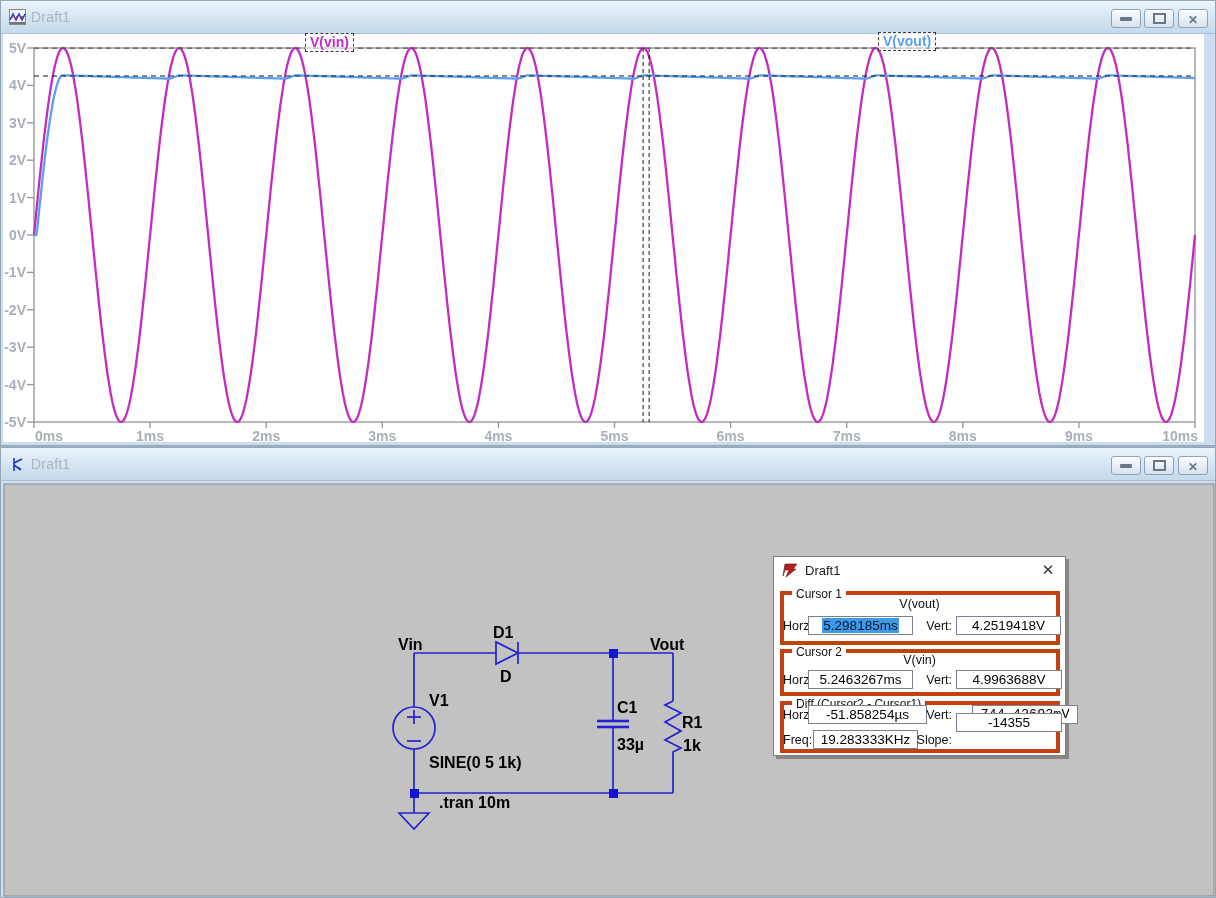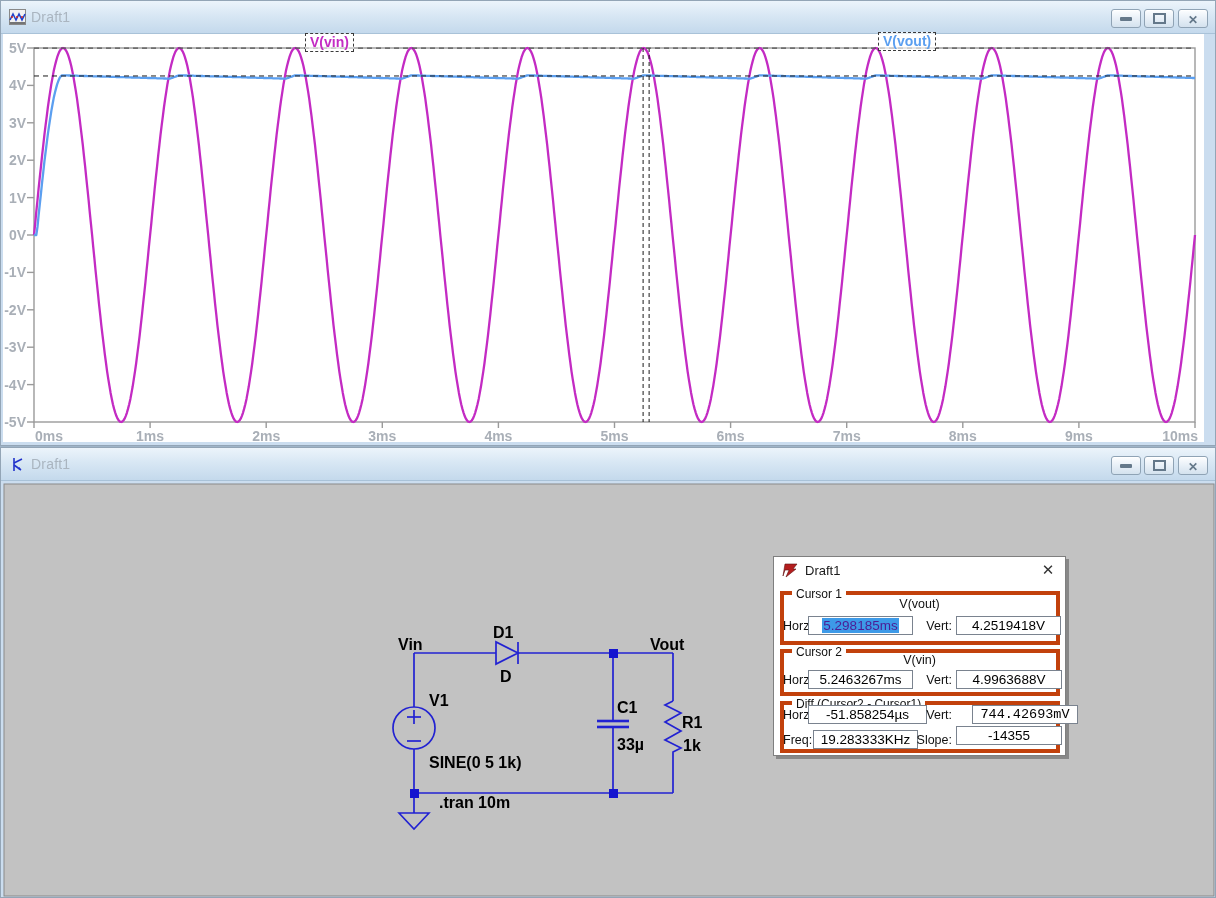--- a/index.html
+++ b/index.html
@@ -49,21 +49,21 @@
   .dlg-close{position:absolute;right:8px;top:4px;font-size:15px;color:#333;width:18px;text-align:center;}
   .groupbox{position:absolute;left:6px;width:280px;border:4px solid #c2410c;box-sizing:border-box;}
   .grouplabel{position:absolute;top:-8px;left:8px;background:#fff;padding:0 4px;font-size:12px;color:#111;white-space:nowrap;}
   .tracecenter{position:absolute;width:100%;text-align:center;font-size:12.5px;color:#111;}
   .rowlabel{position:absolute;font-size:12.5px;color:#111;}
   .rlabel-right{text-align:right;width:38px;}
   .fld{
     position:absolute;height:19px;box-sizing:border-box;border:1px solid #7a838f;background:#fff;
     text-align:center;font-size:13.5px;line-height:17px;color:#000;white-space:nowrap;overflow:hidden;
   }
-  .sel{background:#3d9ae8;color:#4c1d95;padding:0 1px;}
+  .sel{background:#3d9ae8;color:#0f172a;padding:0 1px;}
 </style>
 </head>
 <body>
 
 <div class="panel" id="plot-panel">
   <div class="titlebar">
     <svg class="title-icon" viewBox="0 0 17 17">
       <rect x="0.5" y="0.5" width="16" height="15" fill="#f2f2f2" stroke="#888"></rect>
       <polyline points="1,11 4,5 7,11 10,5 13,11 16,5" fill="none" stroke="#2244cc" stroke-width="1.6"></polyline>
       <g stroke="#cc2222" stroke-width="1.4">
@@ -258,14 +258,14 @@
   <div class="groupbox" style="top:144px;height:52px;">
     <span class="grouplabel">Diff (Cursor2 - Cursor1)</span>
   </div>
   <span class="rowlabel" style="left:9px;top:151px;">Horz:</span>
   <div class="fld" style="left:34px;top:148px;width:119px;">-51.858254µs</div>
   <span class="rowlabel rlabel-right" style="left:140px;top:151px;">Vert:</span>
   <div class="fld" style="left:198px;top:148px;width:106px;font-family:Liberation Mono, monospace;">744.42693mV</div>
   <span class="rowlabel" style="left:9px;top:176px;">Freq:</span>
   <div class="fld" style="left:39px;top:173px;width:105px;">19.283333KHz</div>
   <span class="rowlabel rlabel-right" style="left:134px;top:176px;width:44px;">Slope:</span>
-  <div class="fld" style="left:182px;top:169px;width:106px;">-14355</div>
+  <div class="fld" style="left:182px;top:156px;width:106px;">-14355</div>
 </div>
 
 </body></html>

